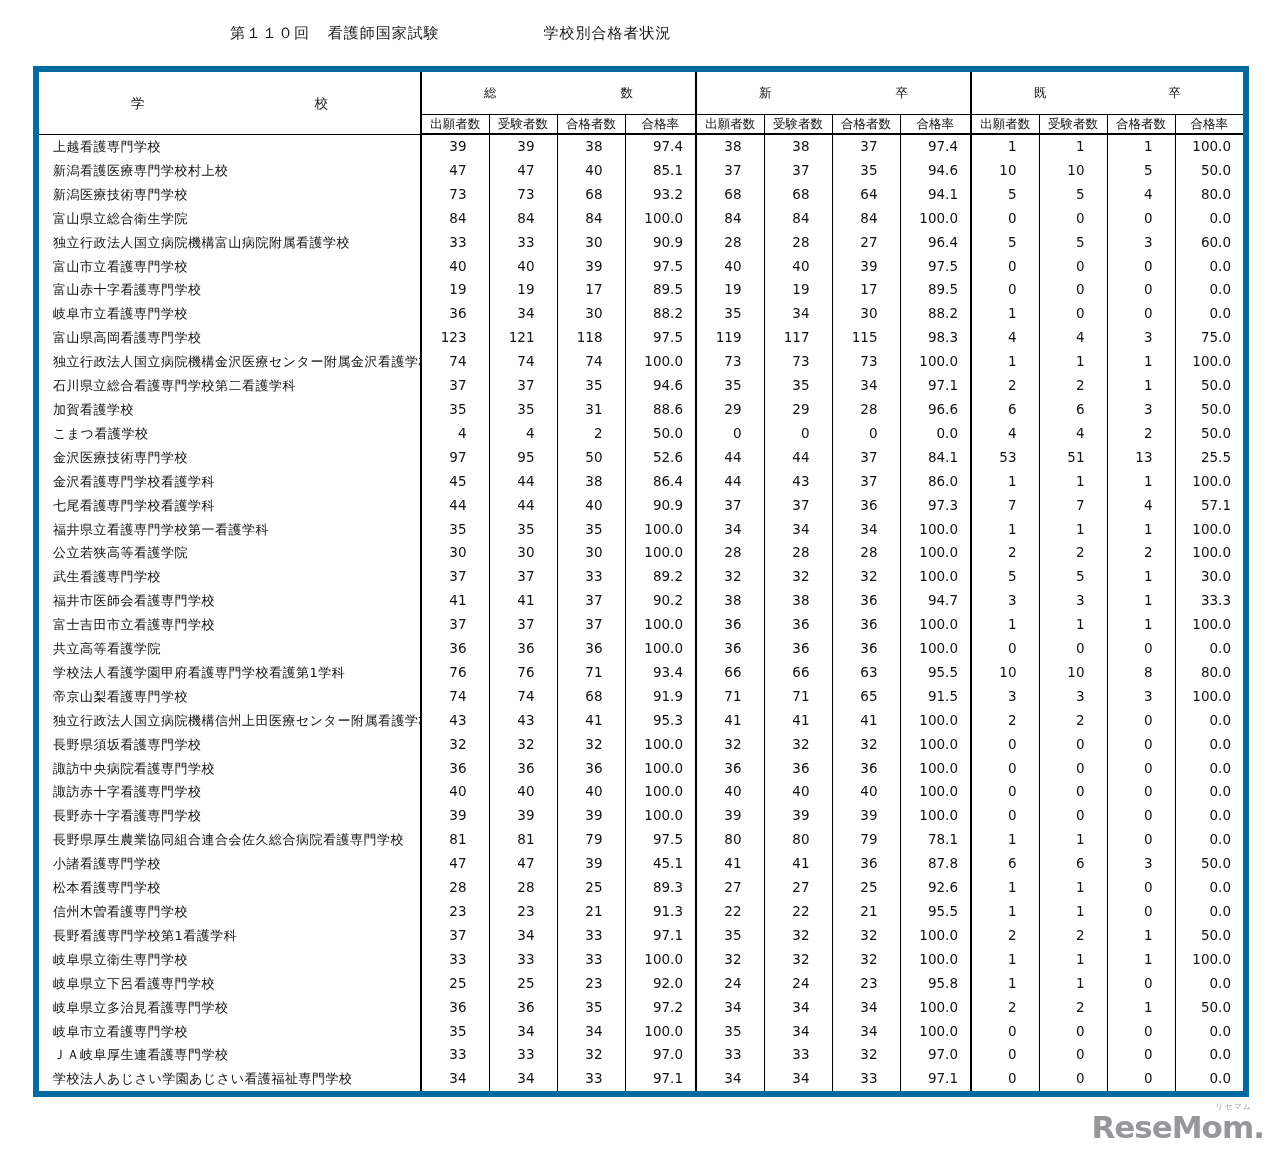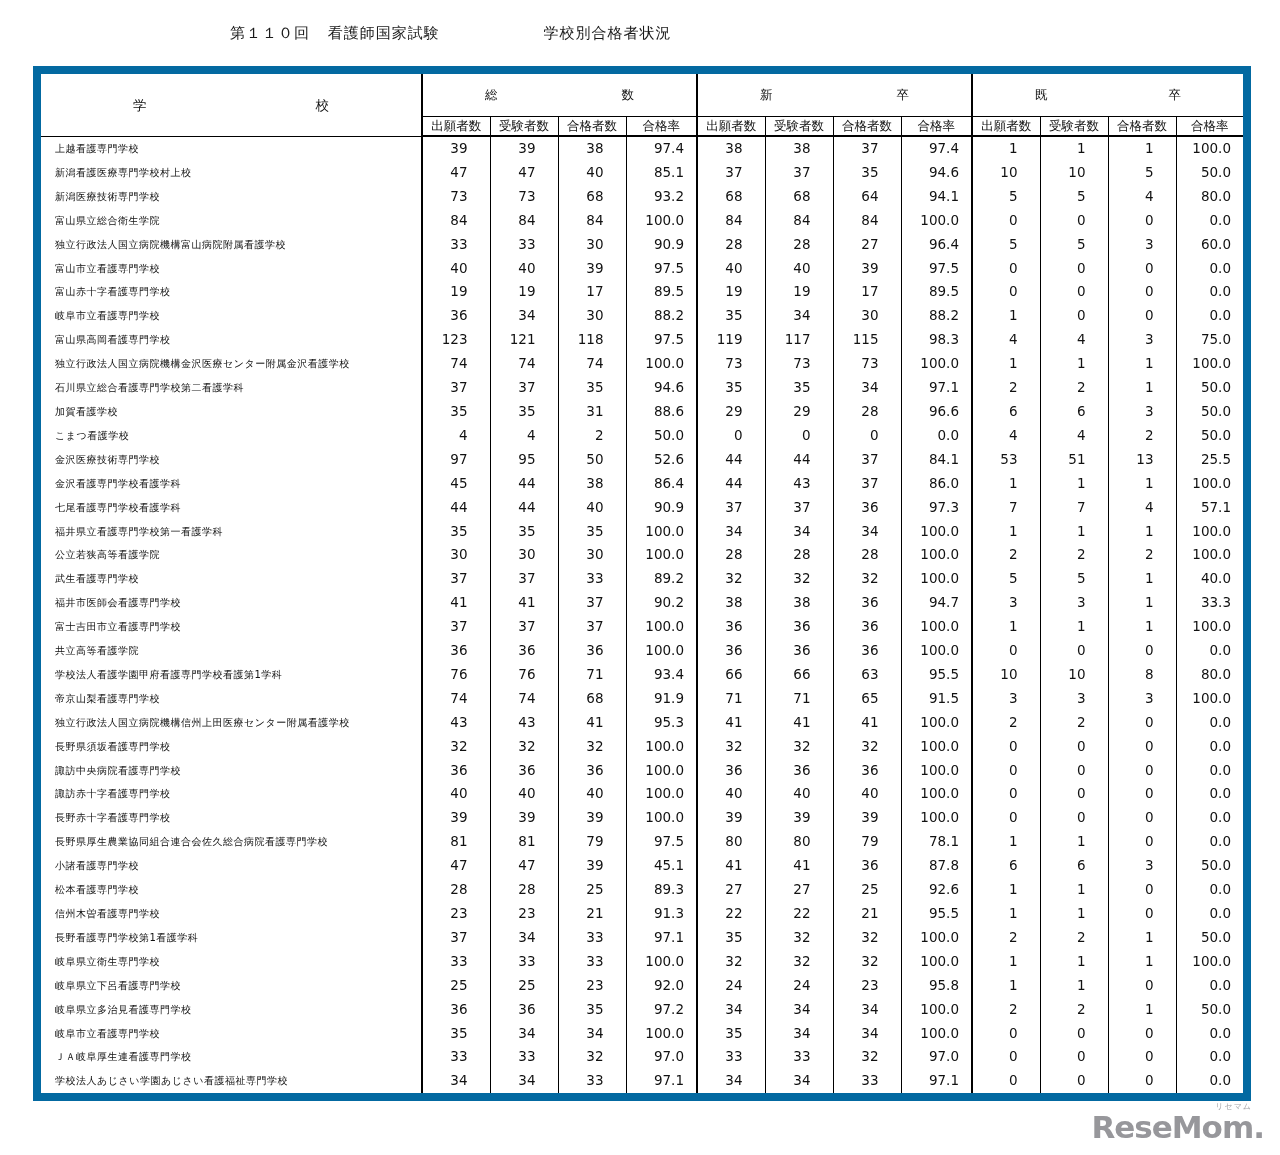--- a/index.html
+++ b/index.html
@@ -11,42 +11,42 @@
   .page-title{
     position:absolute;top:24px;left:230px;font-size:15px;color:#1a1a1a;
     white-space:nowrap;letter-spacing:1px;
   }
   .page-title .t2{margin-left:12px;}
   .page-title .t3{margin-left:98px;}
 
   table.results{
     position:absolute;left:33px;top:66px;width:1210px;
     border-collapse:collapse;table-layout:fixed;
-    border:8px solid #0369a1;
+    border:6px solid #0369a1;
   }
   th,td{margin:0;overflow:hidden;white-space:nowrap;}
   thead th{
     font-weight:normal;font-size:12.5px;text-align:center;
     border-left:1px solid #000;height:18px;padding:0;line-height:18px;
   }
   thead tr.group-row th{border-bottom:1px solid #000;}
   thead tr.sub-row th{border-bottom:2px solid #000;}
   th.school-h{border-left:none;border-right:2px solid #000;font-size:13.5px;}
   th.g{border-left:2px solid #000;}
   .spread{display:block;text-align:justify;text-align-last:justify;-moz-text-align-last:justify;}
   th.school-h .spread{padding:0 92px;}
   th.g .spread{padding:12px 62px;}
 
   tbody td{
     height:23.9px;font-size:13.5px;vertical-align:middle;
     border-left:1px solid #000;padding:0;line-height:23.9px;
   }
   tbody td.school{
     border-left:none;border-right:2px solid #000;
-    text-align:left;padding-left:14px;font-size:10px;letter-spacing:0.5px;
+    text-align:left;padding-left:14px;font-size:13px;letter-spacing:0.5px;
   }
   tbody td.num{text-align:right;padding-right:22px;}
   tbody td.rate{text-align:right;padding-right:12px;}
   tbody td.gstart{border-left:2px solid #000;}
 
   .logo{
     position:absolute;right:16px;bottom:10px;
     font-size:31px;font-weight:bold;letter-spacing:-1px;color:#97979b;
   }
   .logo .ruby{
@@ -386,21 +386,21 @@
         <td class="num">37</td>
         <td class="num">33</td>
         <td class="rate">89.2</td>
         <td class="num gstart">32</td>
         <td class="num">32</td>
         <td class="num">32</td>
         <td class="rate">100.0</td>
         <td class="num gstart">5</td>
         <td class="num">5</td>
         <td class="num">1</td>
-        <td class="rate">40.0</td>
+        <td class="rate">30.0</td>
       </tr>
       <tr>
         <td class="school">福井市医師会看護専門学校</td>
         <td class="num gstart">41</td>
         <td class="num">41</td>
         <td class="num">37</td>
         <td class="rate">90.2</td>
         <td class="num gstart">38</td>
         <td class="num">38</td>
         <td class="num">36</td>

